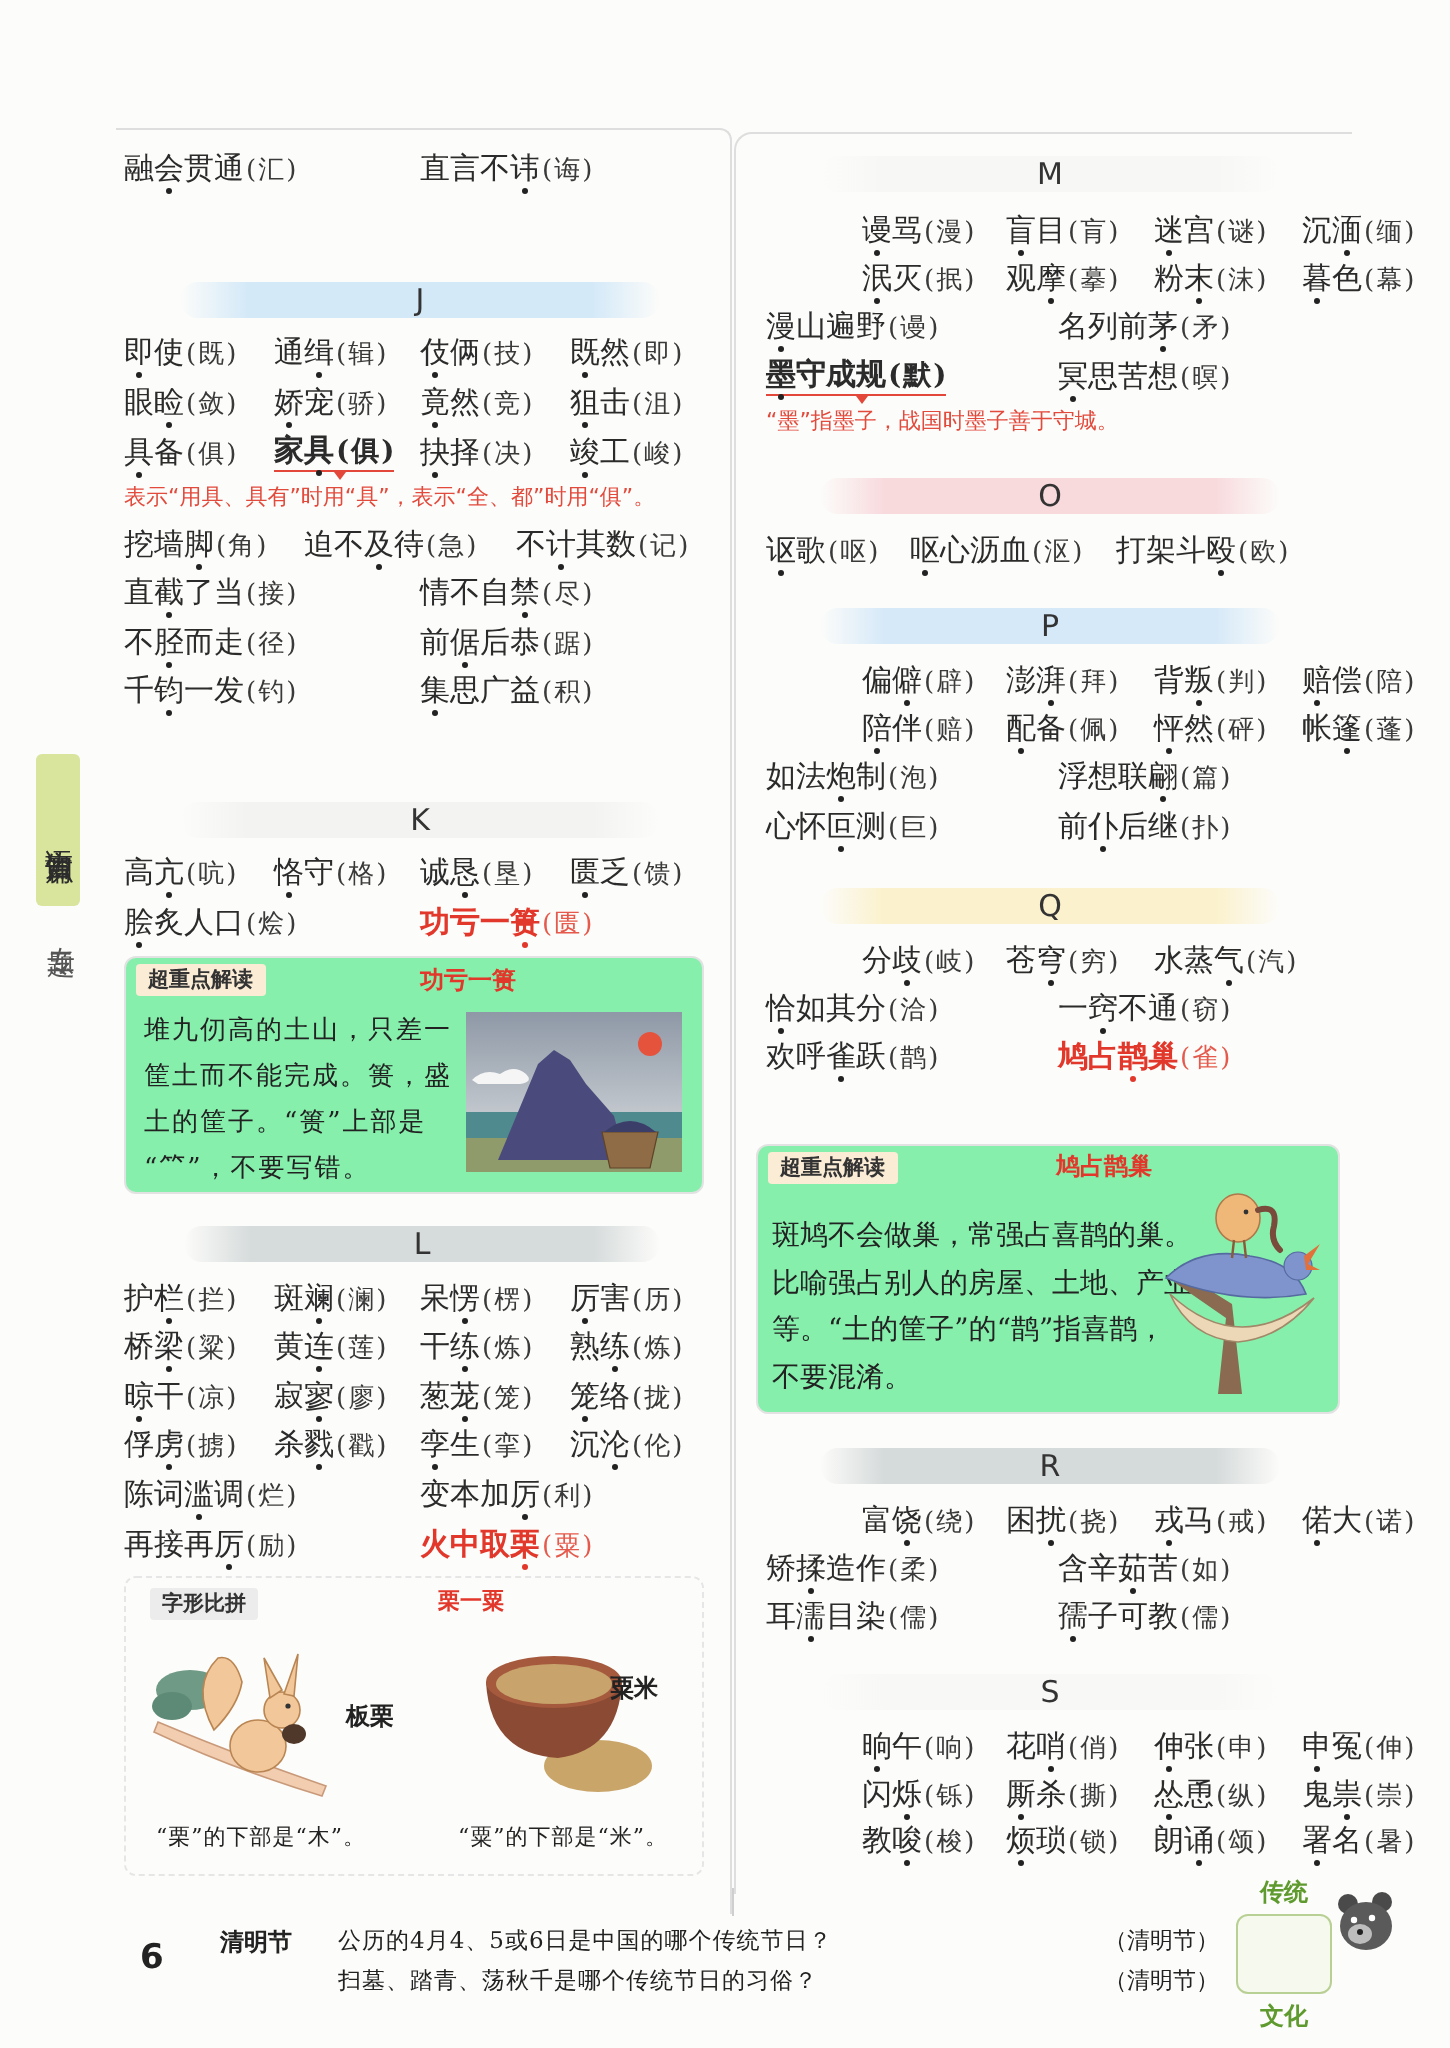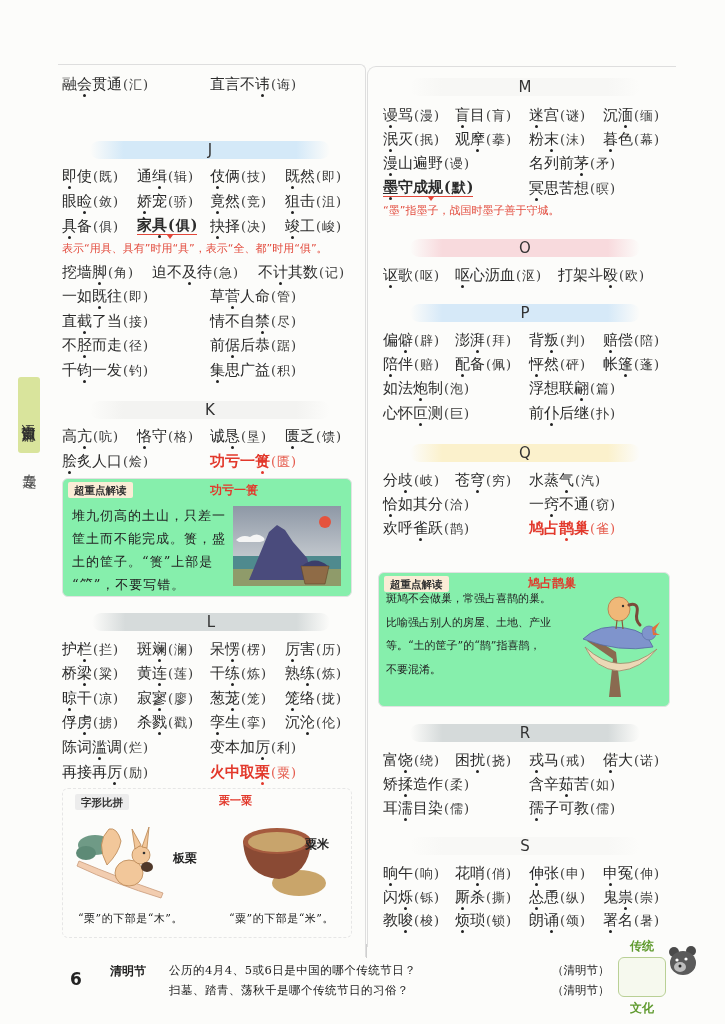--- a/index.html
+++ b/index.html
@@ -25,21 +25,21 @@
   #h-r{left:410px;top:724px;width:230px;}
   #h-s{left:410px;top:837px;width:230px;}
   
   .rows{position:absolute;}
   .rows.l{left:62px;width:300px;}
   .rows.r{left:383px;width:290px;}
   .row{display:grid;height:var(--lh);align-items:center;white-space:nowrap;}
   .l .g4{grid-template-columns:75px 73px 75px auto;}
   .l .g2{grid-template-columns:148px auto;}
   .l .g3{grid-template-columns:90px 106px auto;}
-  .r .g4{grid-template-columns:72px 74px 74px auto;}
+  .r .g4{grid-template-columns:72px 74px 74px auto;margin-left:48px;}
   .r .g2{grid-template-columns:146px auto;}
   .r .g3o{grid-template-columns:72px 103px auto;}
   .entry{justify-self:start;font-size:15px;line-height:var(--lh);color:#2b2b2b;}
   .dot{display:inline-block;position:relative;line-height:15px;}
   .dot::after{content:"";position:absolute;left:50%;margin-left:-1.5px;bottom:-5px;width:3px;height:3px;border-radius:50%;background:#222;}
   .fix{font-size:13px;color:#3a3a3a;}
   .fix::before{content:"(";margin:0 1px 0 1px;}
   .fix::after{content:")";margin-left:1px;}
   .entry.red{color:#e2382b;font-weight:bold;}
   .entry.red .fix{color:#e55a4c;font-weight:normal;}
@@ -69,21 +69,21 @@
   .box-title{position:absolute;font-family:"DejaVu Sans",sans-serif;font-size:12px;font-weight:bold;color:#e2382b;line-height:14px;}
   .box-lines div{white-space:nowrap;}
   #box-k{left:62px;top:478px;width:288px;height:117px;}
   #box-k .tag{left:5px;top:3px;}
   #box-k .box-title{left:147px;top:4px;}
   #box-k .box-lines{position:absolute;left:9px;top:25px;font-size:13px;letter-spacing:1px;line-height:23px;color:#222;}
   #box-k .pic{position:absolute;left:170px;top:27px;width:108px;height:80px;}
   #box-q{left:378px;top:572px;width:290px;height:133px;}
   #box-q .tag{left:5px;top:3px;}
   #box-q .box-title{left:149px;top:3px;}
-  #box-q .box-lines{position:absolute;left:7px;top:14px;font-size:11px;line-height:23.5px;color:#222;}
+  #box-q .box-lines{position:absolute;left:7px;top:34px;font-size:14px;line-height:23.5px;color:#222;}
   #box-q .pic{position:absolute;left:200px;top:12px;width:82px;height:112px;}
   #box-cmp{left:62px;top:788px;width:288px;height:148px;border:1px dashed #e6e6e6;background:transparent;}
   #box-cmp .tag{left:12px;top:5px;}
   #box-cmp .box-title{left:156px;top:5px;font-size:11px;}
   .cmp-pic-l{position:absolute;left:12px;top:32px;width:92px;height:80px;}
   .cmp-pic-r{position:absolute;left:176px;top:30px;width:88px;height:80px;}
   .cmp-label{position:absolute;font-family:"DejaVu Sans",sans-serif;font-size:12px;font-weight:bold;color:#222;}
   .cmp-label.l{left:110px;top:61px;}
   .cmp-label.r{left:242px;top:47px;}
   .cmp-cap{position:absolute;top:122px;font-size:11px;color:#222;letter-spacing:0.5px;white-space:nowrap;}
@@ -141,24 +141,20 @@
       <span class="entry"><span class="pre"></span><span class="dot">抉</span><span class="post">择</span><span class="fix">决</span></span>
       <span class="entry"><span class="pre"></span><span class="dot">竣</span><span class="post">工</span><span class="fix">峻</span></span>
     </div>
   </div>
 <div class="note" id="l-note">表示“用具、具有”时用“具”，表示“全、都”时用“俱”。</div>
 <div class="rows l" id="l-j2">
     <div class="row g3">
       <span class="entry"><span class="pre">挖墙</span><span class="dot">脚</span><span class="post"></span><span class="fix">角</span></span>
       <span class="entry"><span class="pre">迫不</span><span class="dot">及</span><span class="post">待</span><span class="fix">急</span></span>
       <span class="entry"><span class="pre">不</span><span class="dot">计</span><span class="post">其数</span><span class="fix">记</span></span>
-    </div>
-    <div class="row g2">
-      <span class="entry"><span class="pre">一如</span><span class="dot">既</span><span class="post">往</span><span class="fix">即</span></span>
-      <span class="entry"><span class="pre">草</span><span class="dot">菅</span><span class="post">人命</span><span class="fix">管</span></span>
     </div>
     <div class="row g2">
       <span class="entry"><span class="pre">直</span><span class="dot">截</span><span class="post">了当</span><span class="fix">接</span></span>
       <span class="entry"><span class="pre">情不自</span><span class="dot">禁</span><span class="post"></span><span class="fix">尽</span></span>
     </div>
     <div class="row g2">
       <span class="entry"><span class="pre">不</span><span class="dot">胫</span><span class="post">而走</span><span class="fix">径</span></span>
       <span class="entry"><span class="pre">前</span><span class="dot">倨</span><span class="post">后恭</span><span class="fix">踞</span></span>
     </div>
     <div class="row g2">

